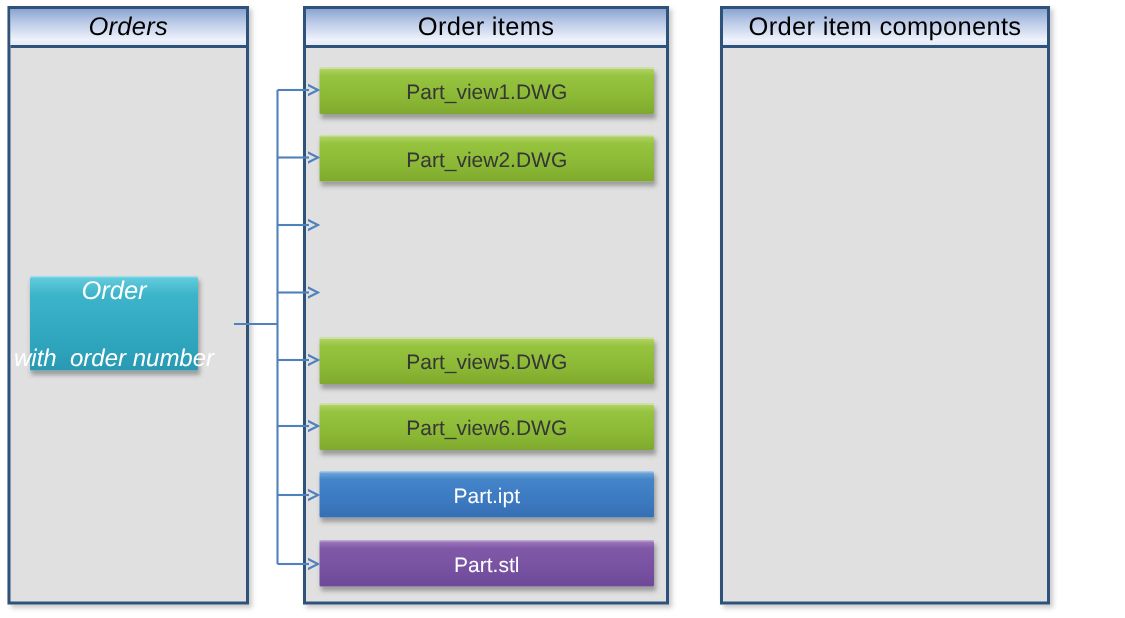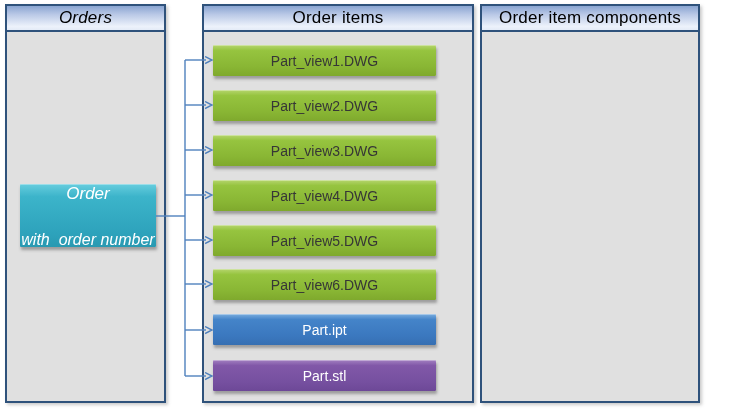--- a/index.html
+++ b/index.html
@@ -14,21 +14,21 @@
   .panel {
     position: absolute;
     top: 4px;
     height: 399px;
     background: #e0e0e0;
     border: 2px solid #2f527b;
     box-sizing: border-box;
     box-shadow: 2px 2px 3px rgba(140,140,140,0.45);
   }
   #panel-orders   { left: 5px;   width: 161px; font-style: italic; }
-  #panel-items    { left: 202px; width: 272px; }
+  #panel-items    { left: 202px; width: 244px; }
   #panel-comps    { left: 480px; width: 220px; }
   .panel-header {
     height: 24px;
     border-bottom: 2px solid #2f527b;
     background: linear-gradient(180deg, #8aa5d1 0%, #b9c8e6 35%, #edf2fb 85%, #e4ebf7 100%);
     display: flex;
     align-items: center;
     justify-content: center;
     font-size: 17px;
     color: #000000;
@@ -59,21 +59,21 @@
     background: linear-gradient(180deg, #7aadde 0%, #4484c9 18%, #3b78bf 70%, #366fb2 100%);
     color: #ffffff;
   }
   .item-purple {
     background: linear-gradient(180deg, #a27fc0 0%, #8158a8 18%, #7650a0 70%, #6d4897 100%);
     color: #ffffff;
   }
   #order-node {
     left: 13px;
     top: 178px;
-    width: 136px;
+    width: 112px;
     height: 63px;
     background: linear-gradient(180deg, #67cdde 0%, #3cb4ca 20%, #2da2bb 80%, #2999b1 100%);
     color: #ffffff;
     gap: 28px;
   }
   #order-node .order-title { font-size: 17px; line-height: 20px; }
   #order-node .order-subtitle { font-size: 16px; line-height: 15px; white-space: pre; }
   #connectors {
     position: absolute;
     left: 0; top: 0;
@@ -96,22 +96,20 @@
       <span class="order-subtitle">with  order number</span>
     </div>
   </div>
 
   <div class="panel" id="panel-items">
     <div class="panel-header">
       <span>Order items</span>
     </div>
     <div class="node item item-green" style="top:39px">Part_view1.DWG</div>
     <div class="node item item-green" style="top:84px">Part_view2.DWG</div>
-    <div class="node item item-green" style="top:129px">Part_view3.DWG</div>
-    <div class="node item item-green" style="top:174px">Part_view4.DWG</div>
     <div class="node item item-green" style="top:219px">Part_view5.DWG</div>
     <div class="node item item-green" style="top:263px">Part_view6.DWG</div>
     <div class="node item item-blue" style="top:308px">Part.ipt</div>
     <div class="node item item-purple" style="top:354px">Part.stl</div>
   </div>
 
   <div class="panel" id="panel-comps">
     <div class="panel-header">
       <span>Order item components</span>
     </div>

